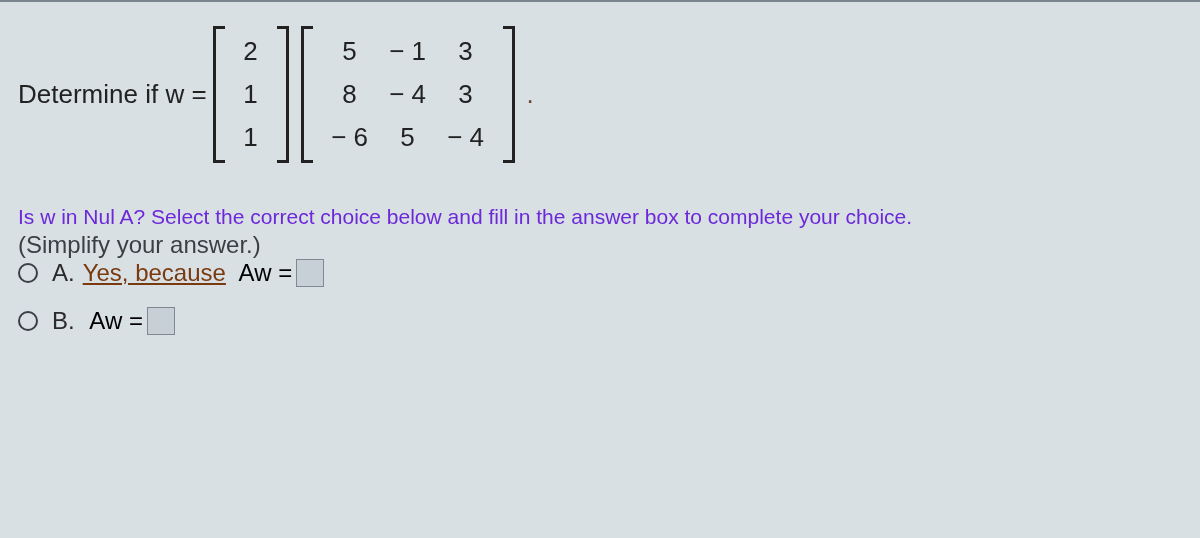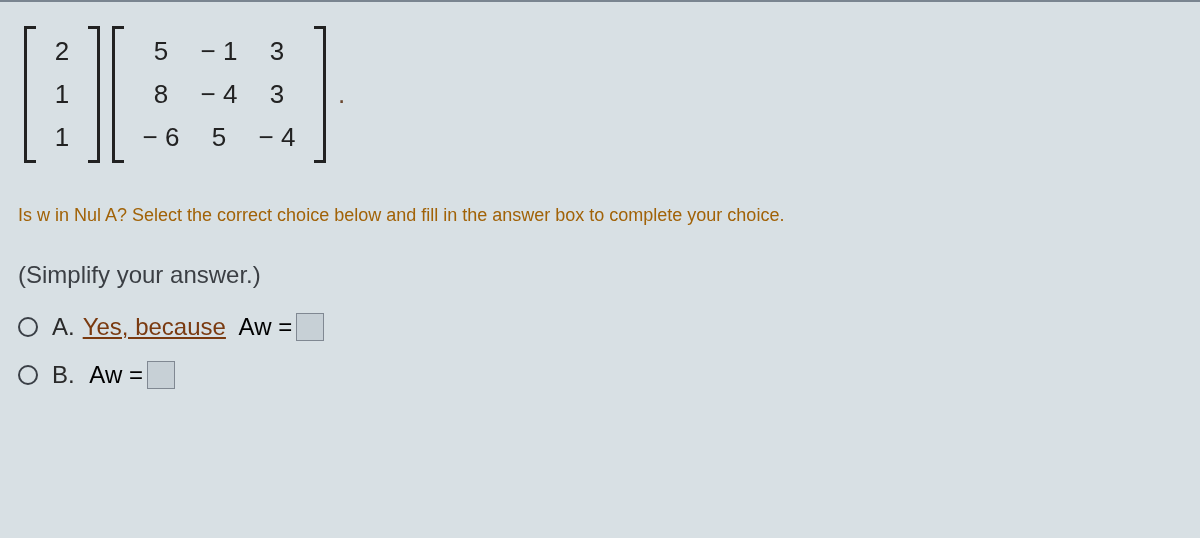--- a/index.html
+++ b/index.html
@@ -65,29 +65,27 @@
     font-size: 26px;
     text-align: center;
     min-width: 28px;
   }
   .dot {
     font-size: 26px;
     color: #6a462e;
     margin-left: 6px;
   }
   .question {
-    font-size: 18px;
-    color: #a16207;
-    margin-bottom: 34px;
+    font-size: 21px;
+    color: #6d28d9;
     line-height: 1.35;
   }
   .hint {
     font-size: 24px;
     color: #3b3f44;
-    margin-bottom: 24px;
   }
   .choice {
     display: flex;
     align-items: center;
     font-size: 24px;
     margin-bottom: 20px;
   }
   .radio {
     width: 20px;
     height: 20px;
@@ -111,20 +109,21 @@
     margin-left: 4px;
     vertical-align: middle;
   }
 </style>
 </head>
 <body>
 
 <div class="panel">
 
   <div class="problem-line">
+    <span class="txt">Determine if w =</span>
 
     <span class="bracket-matrix">
       <span class="bracket left">
           <span class="bar"></span>
         </span>
       <span class="mat col1">
         <span>2</span>
         <span>1</span>
         <span>1</span>
       </span>

